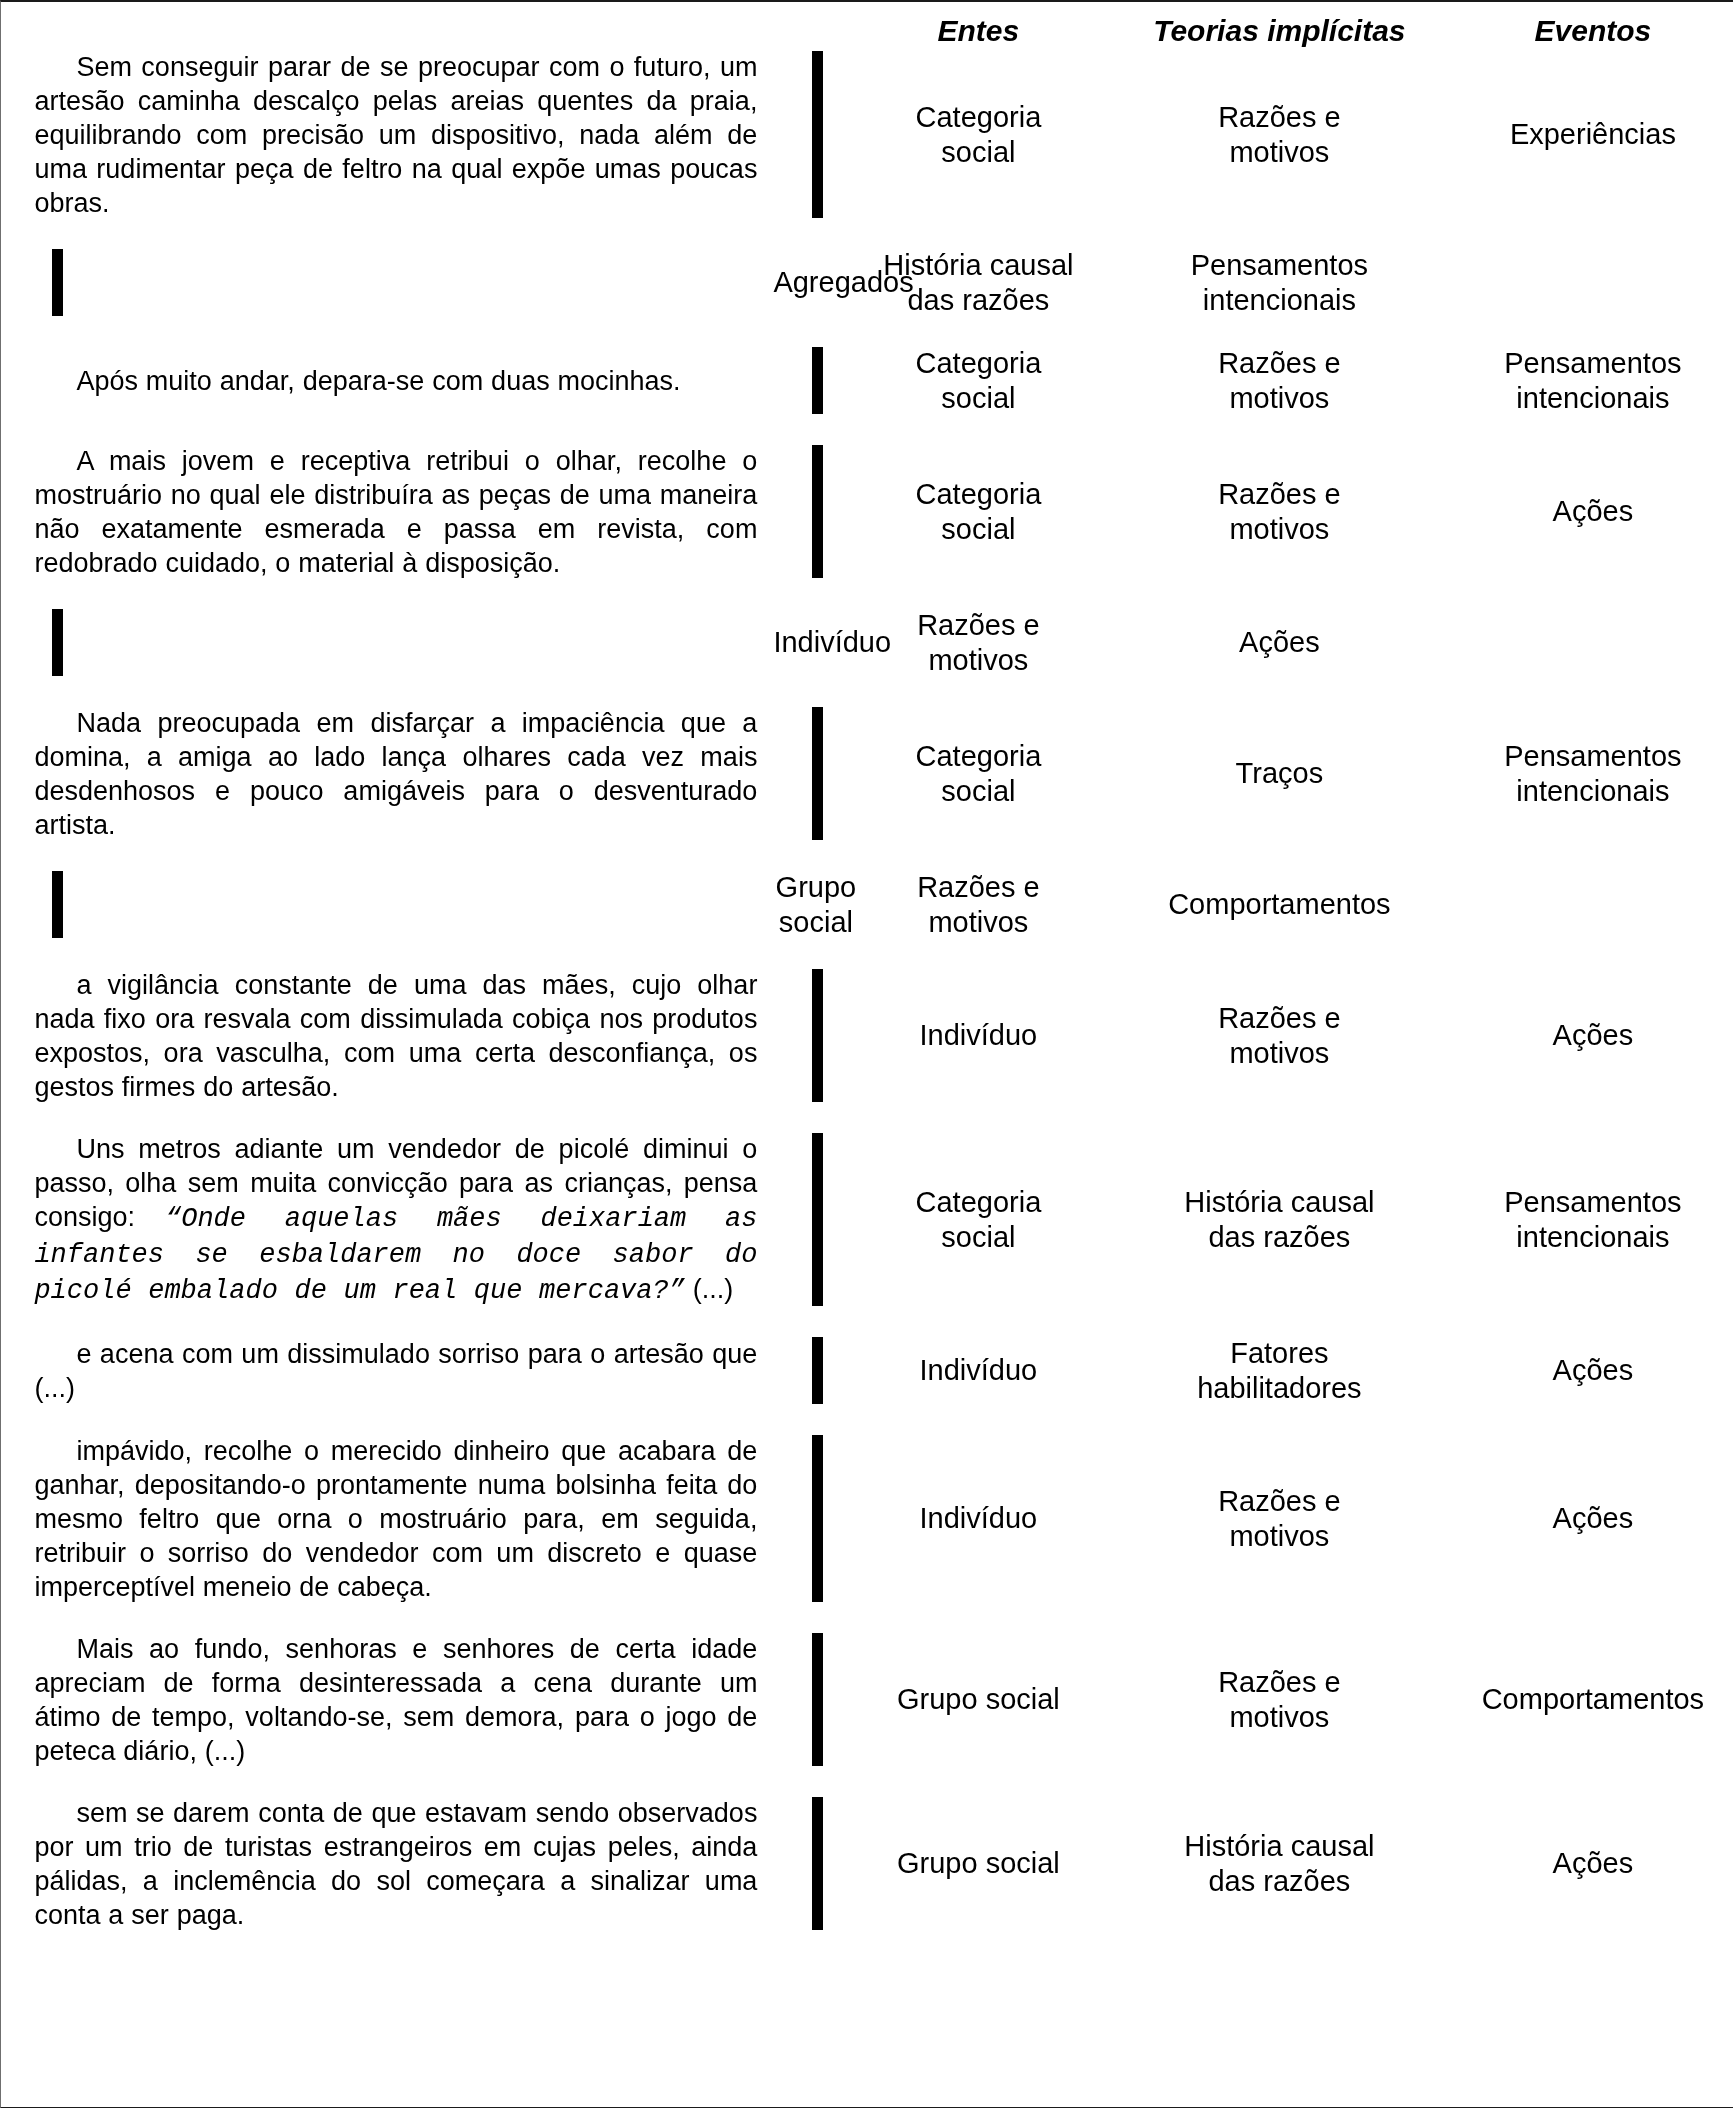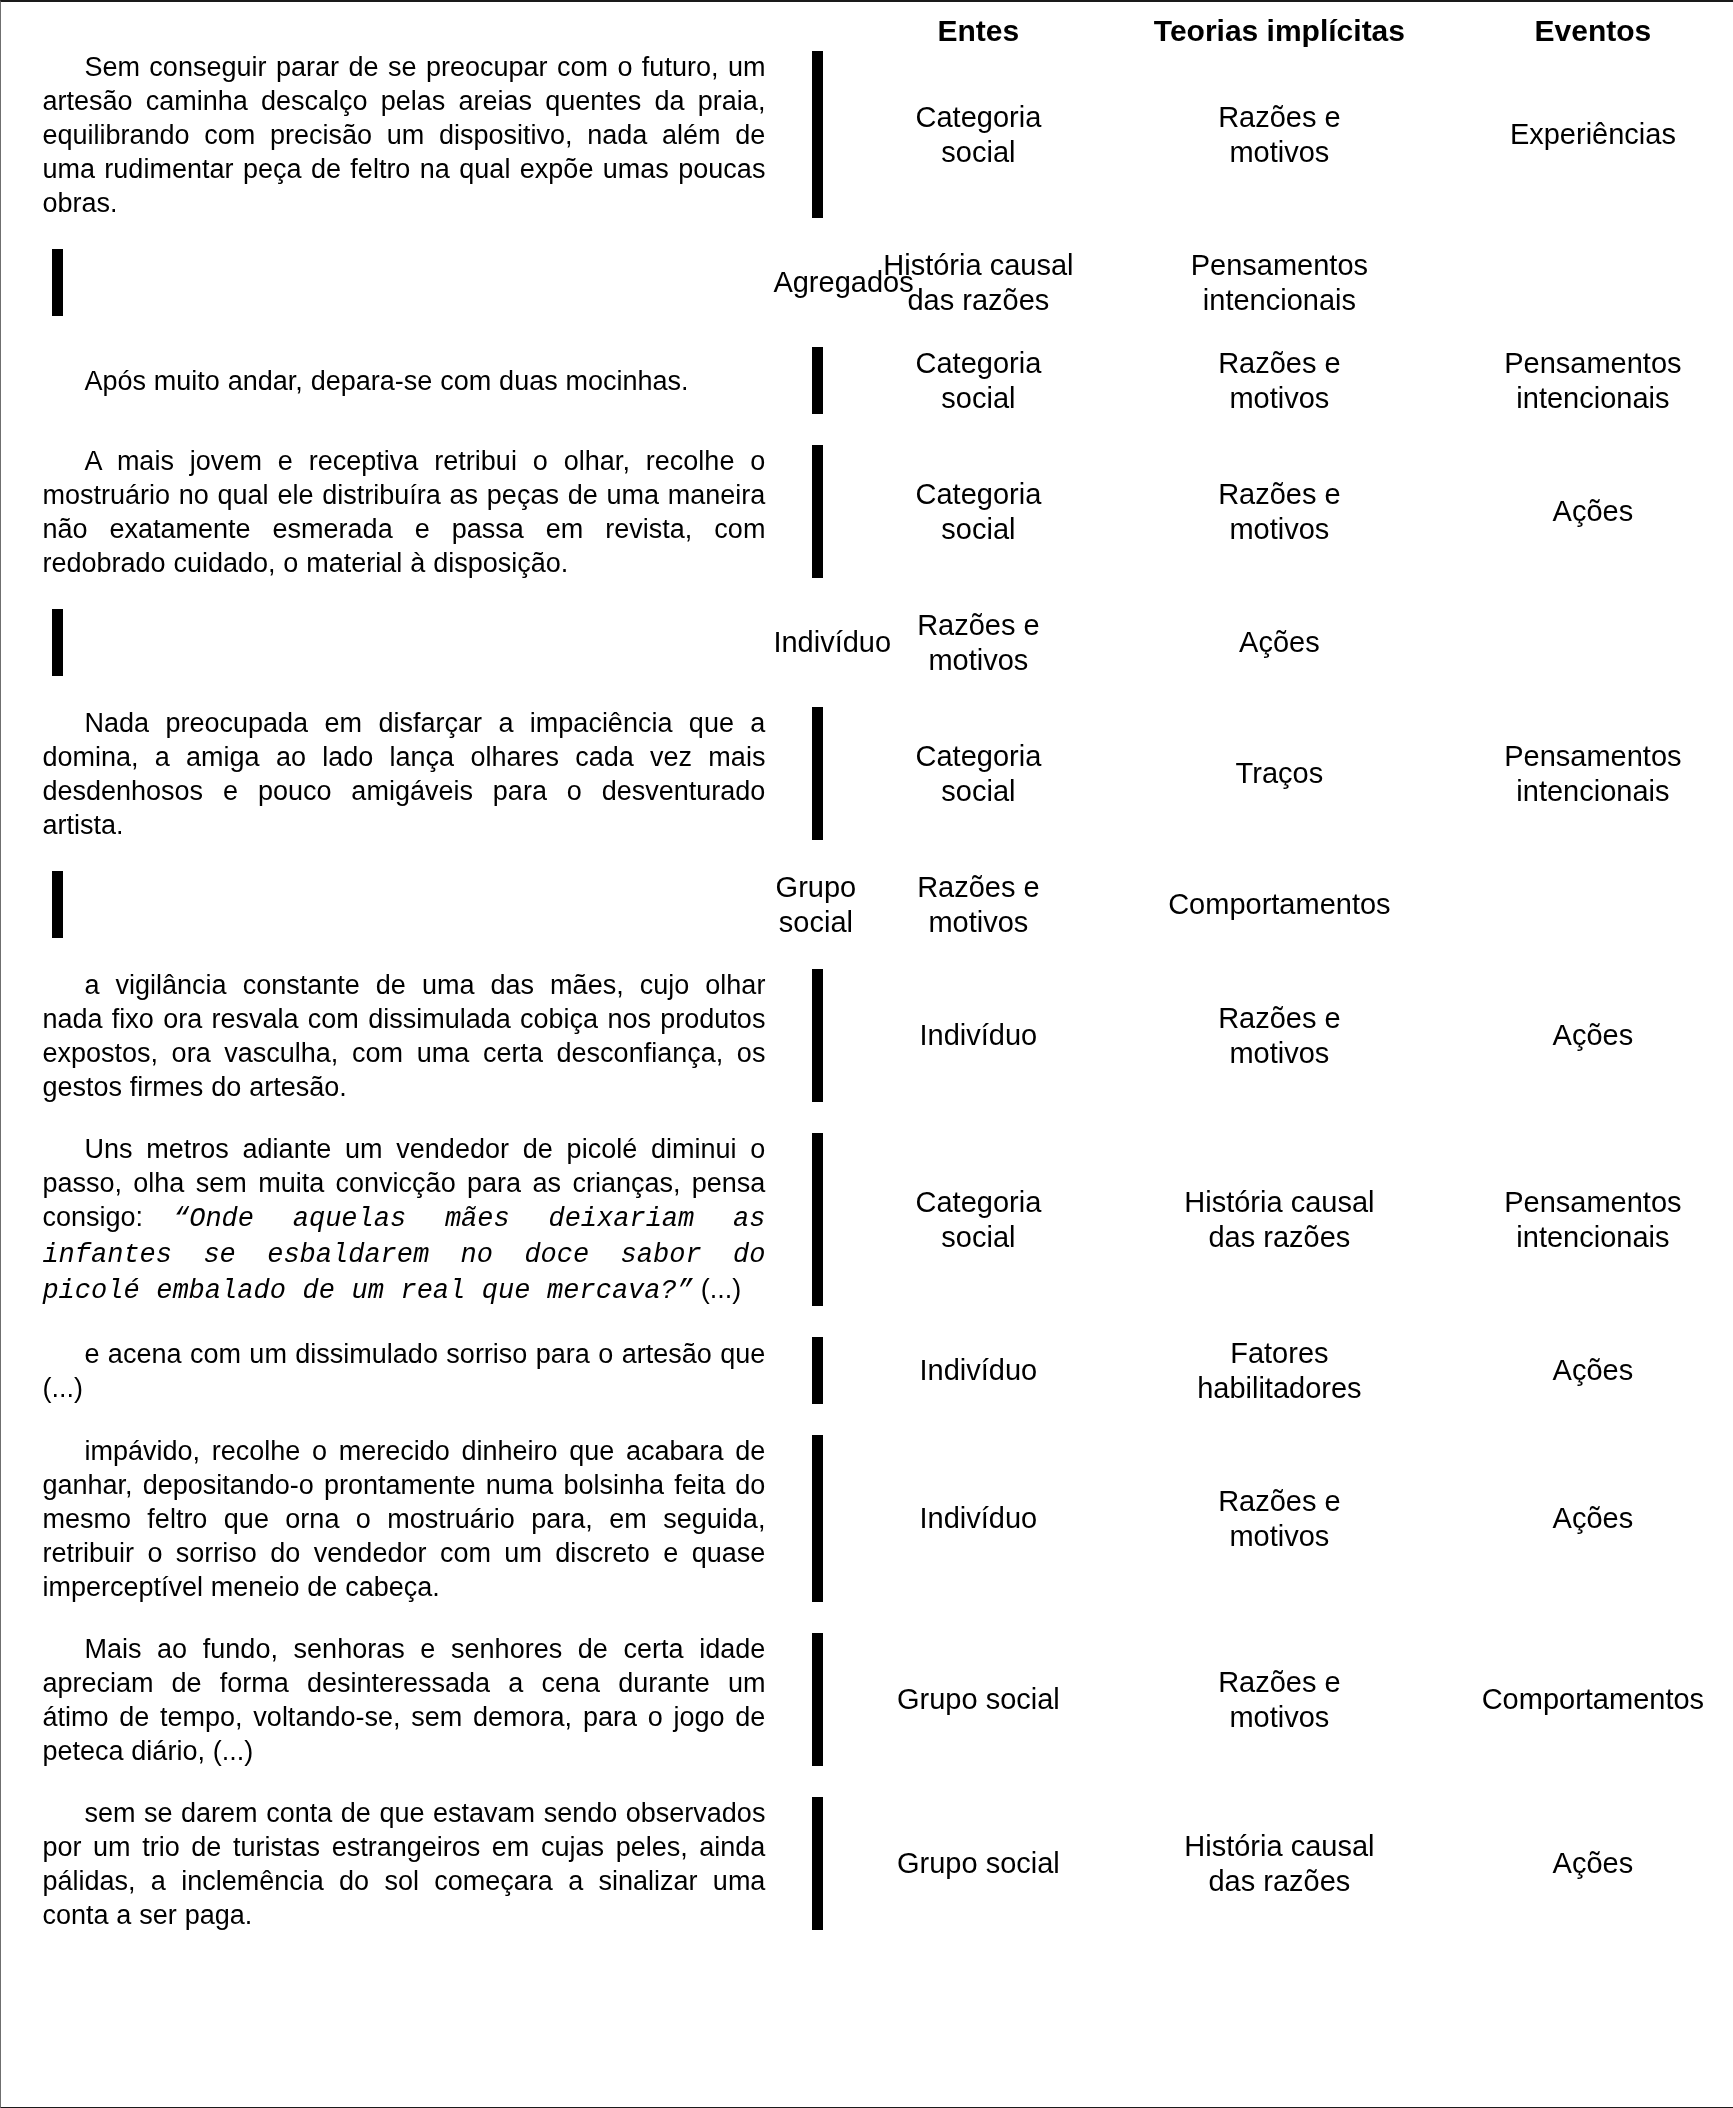--- a/index.html
+++ b/index.html
@@ -25,28 +25,29 @@
   .header-row{
     align-items:start;
     height:37px;
   }
   .hcell{
     text-align:center;
     font-weight:bold;
     font-size:30px;
     line-height:35px;
     white-space:nowrap;
+    font-style:italic;
   }
   .rows{
     display:flex;
     flex-direction:column;
     gap:28px;
   }
   .para{
-    margin-left:29px;
+    margin-left:21px;
     width:723px;
     font-size:27px;
     line-height:34px;
     text-align:justify;
     text-indent:42px;
     hyphens:none;
     word-spacing:0.4px;
   }
   .para .it{font-style:italic;font-family:Liberation Mono, monospace;}
   .barcell{

